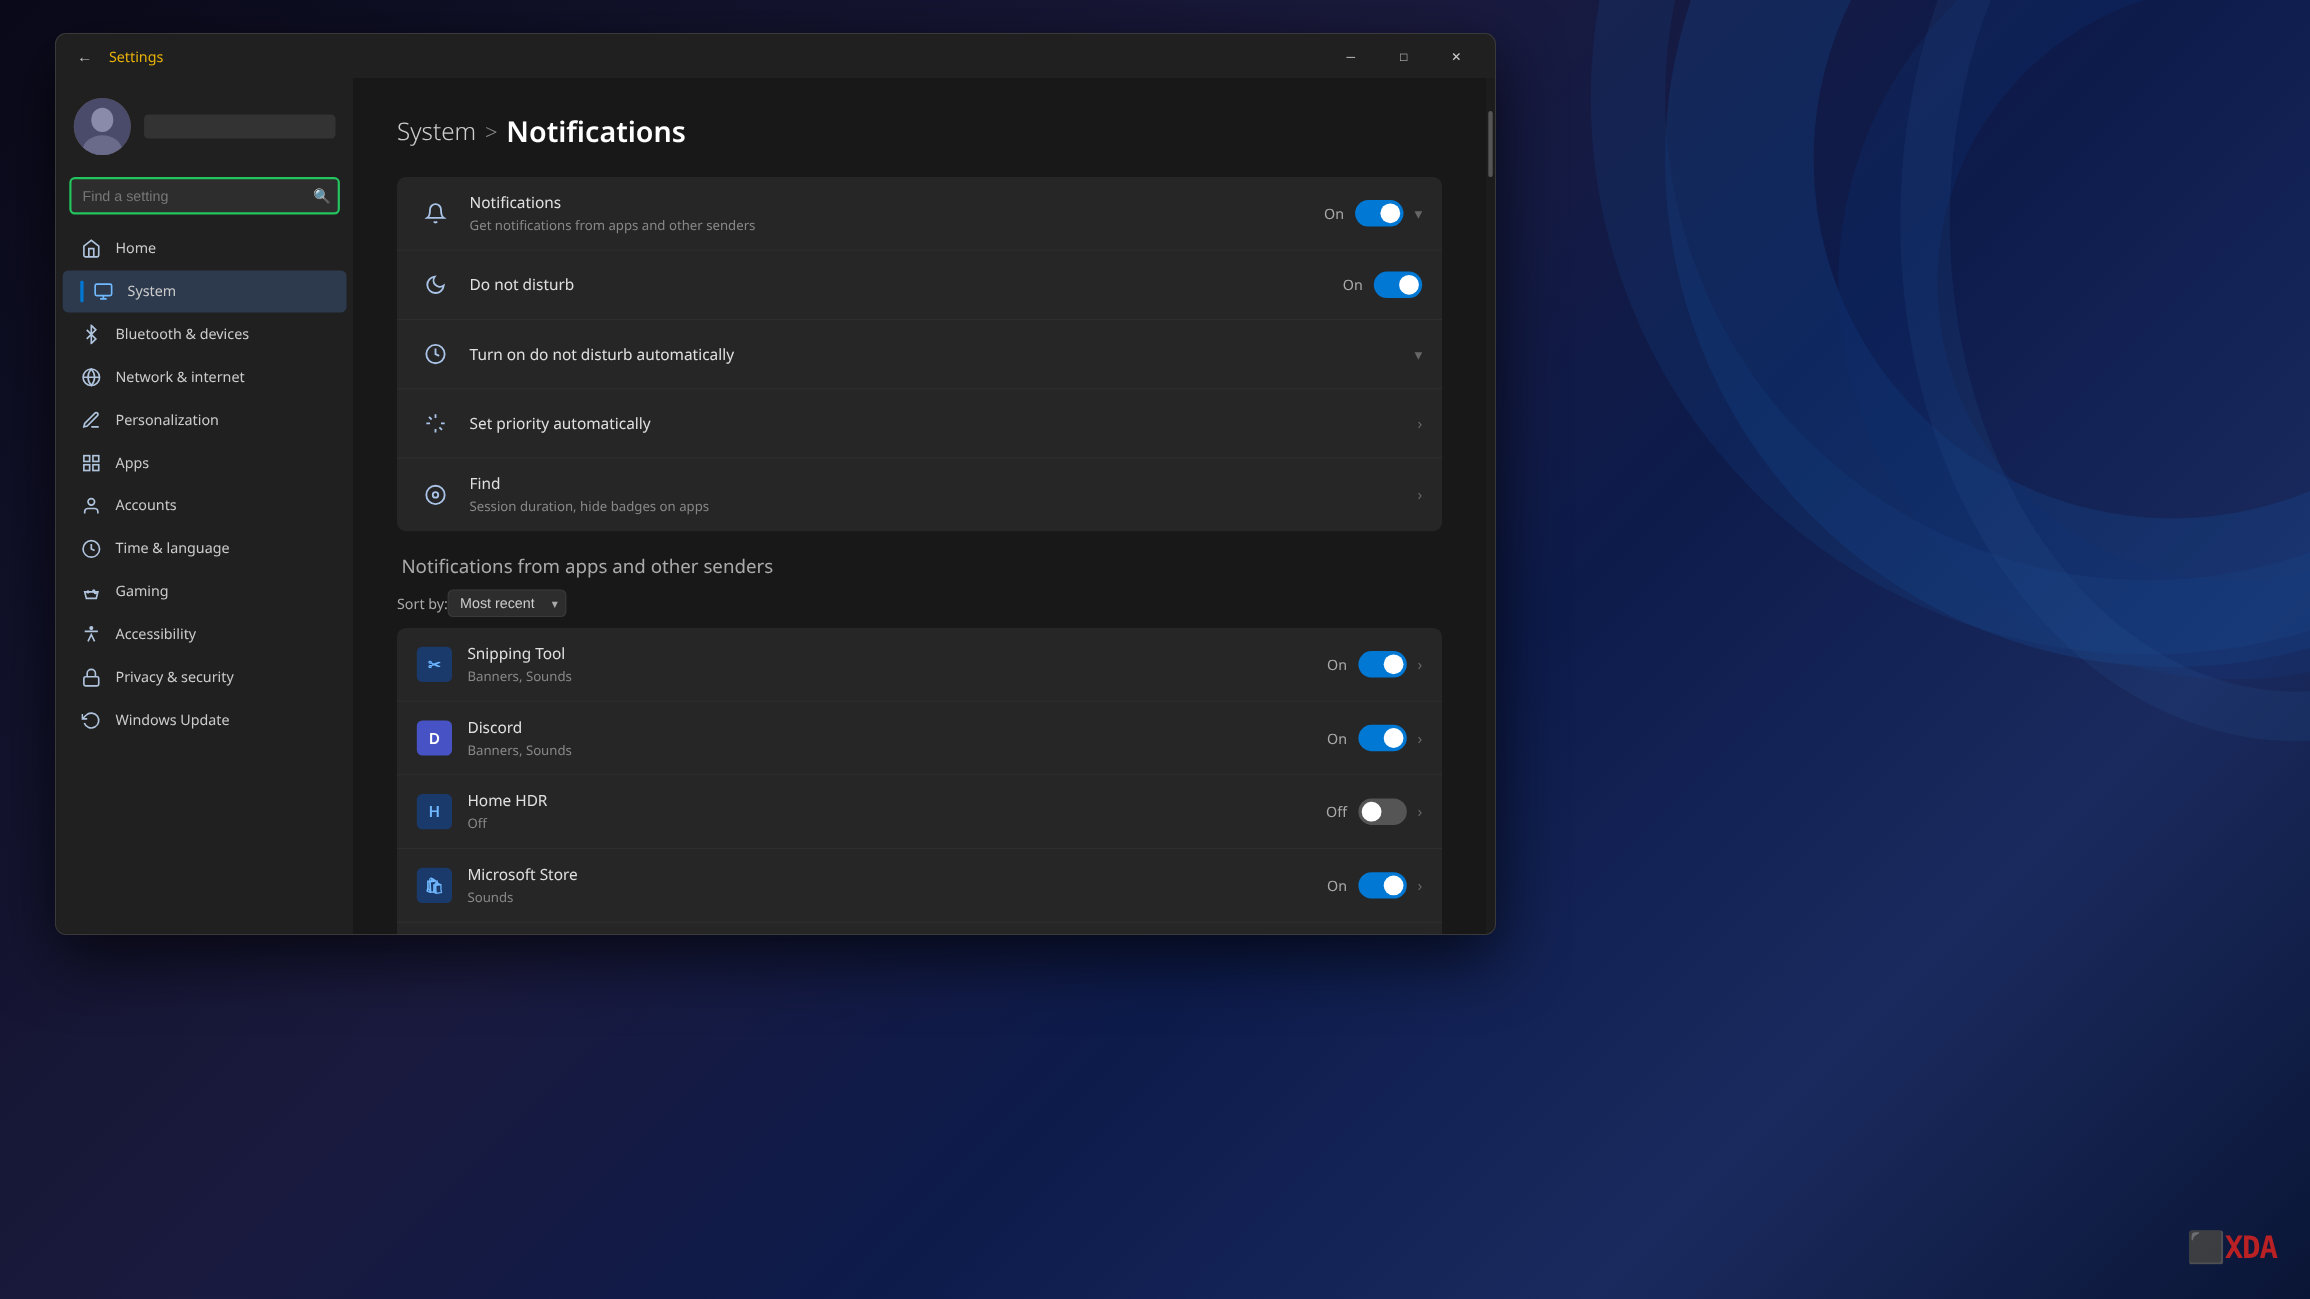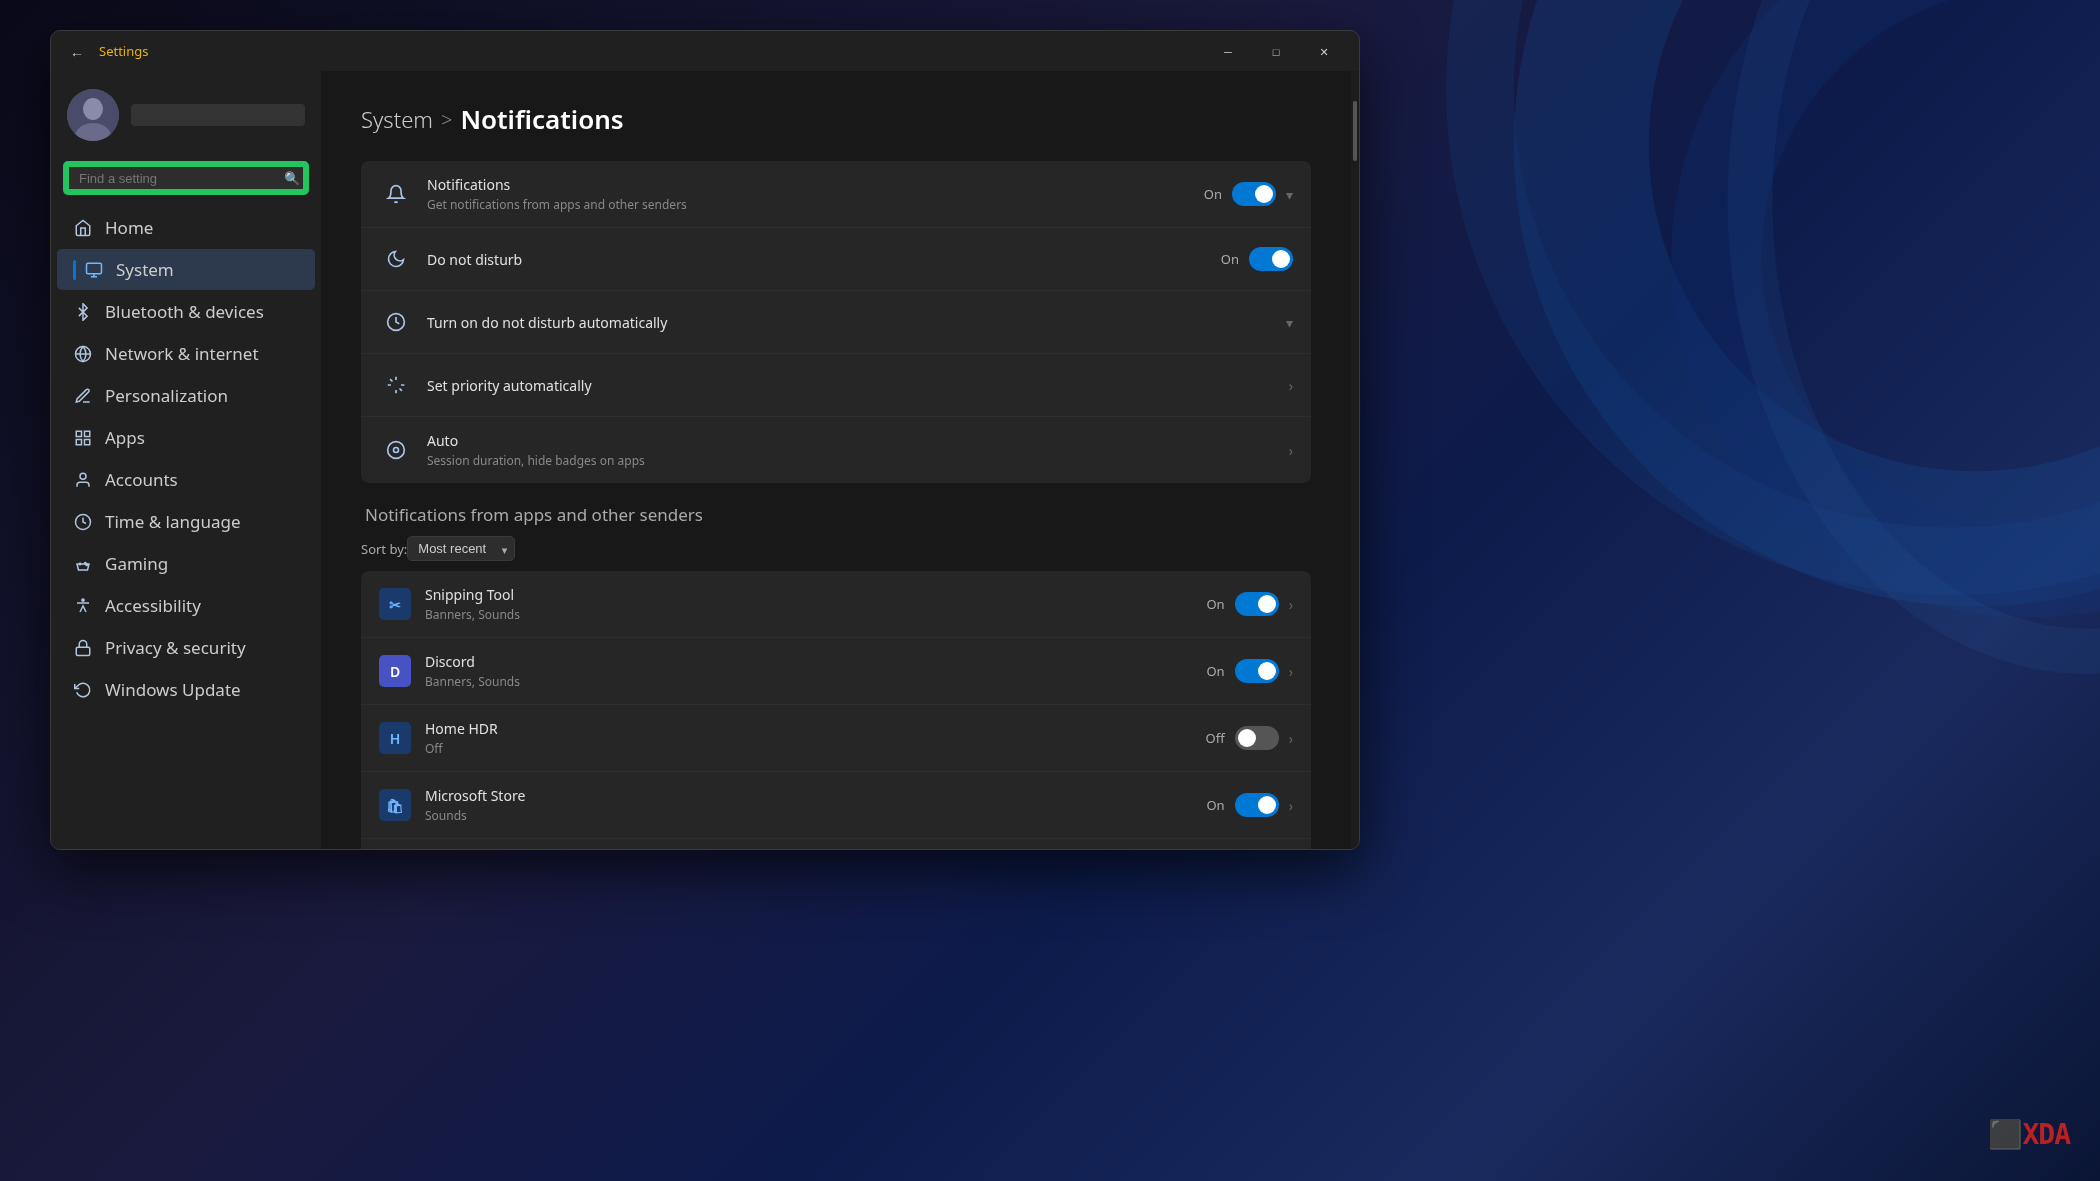--- a/index.html
+++ b/index.html
@@ -132,49 +132,49 @@
 
     
     .search-box {
       margin: 4px 12px 12px 12px;
       position: relative;
     }
     .search-input {
       width: 100%;
       height: 34px;
       background: #2d2d2d;
-      border: 6px solid #22c55e;
+      border: 2px solid #22c55e;
       border-radius: 5px;
       color: #aaa;
       font-size: 13px;
       padding: 0 10px 0 10px;
       outline: none;
     }
     .search-input::placeholder { color: #777; }
     .search-icon-btn {
       position: absolute;
       right: 8px;
       top: 50%;
       transform: translateY(-50%);
       color: #aaa;
       font-size: 13px;
       cursor: pointer;
     }
 
     
     .nav-item {
       display: flex;
-      align-items: center;
+      align-items: flex-start;
       padding: 9px 16px;
       cursor: pointer;
       gap: 12px;
       border-radius: 5px;
       margin: 1px 6px;
       color: #ccc;
-      font-size: 17px;
+      font-size: 13px;
     }
     .nav-item.active {
       background: #2d3a4d;
     }
     .nav-item .nav-icon {
       width: 20px;
       height: 20px;
       flex-shrink: 0;
       display: flex;
       align-items: center;
@@ -641,21 +641,21 @@
             </div>
   </div>
           <div class="setting-row">
     <div class="setting-icon">
               <svg width="20" height="20" viewBox="0 0 24 24" fill="none" stroke="currentColor" stroke-width="2">
                 <circle cx="12" cy="12" r="10"></circle>
                 <circle cx="12" cy="12" r="3"></circle>
               </svg>
             </div>
     <div class="setting-text">
-      <div class="setting-title">Auto</div>
+      <div class="setting-title">Find</div>
       <div class="setting-desc">Session duration, hide badges on apps</div>
     </div>
     <div class="setting-right">
               <span class="chevron">›</span>
             </div>
   </div>
         </div>
 
       <div class="section-heading">Notifications from apps and other senders</div>
 

